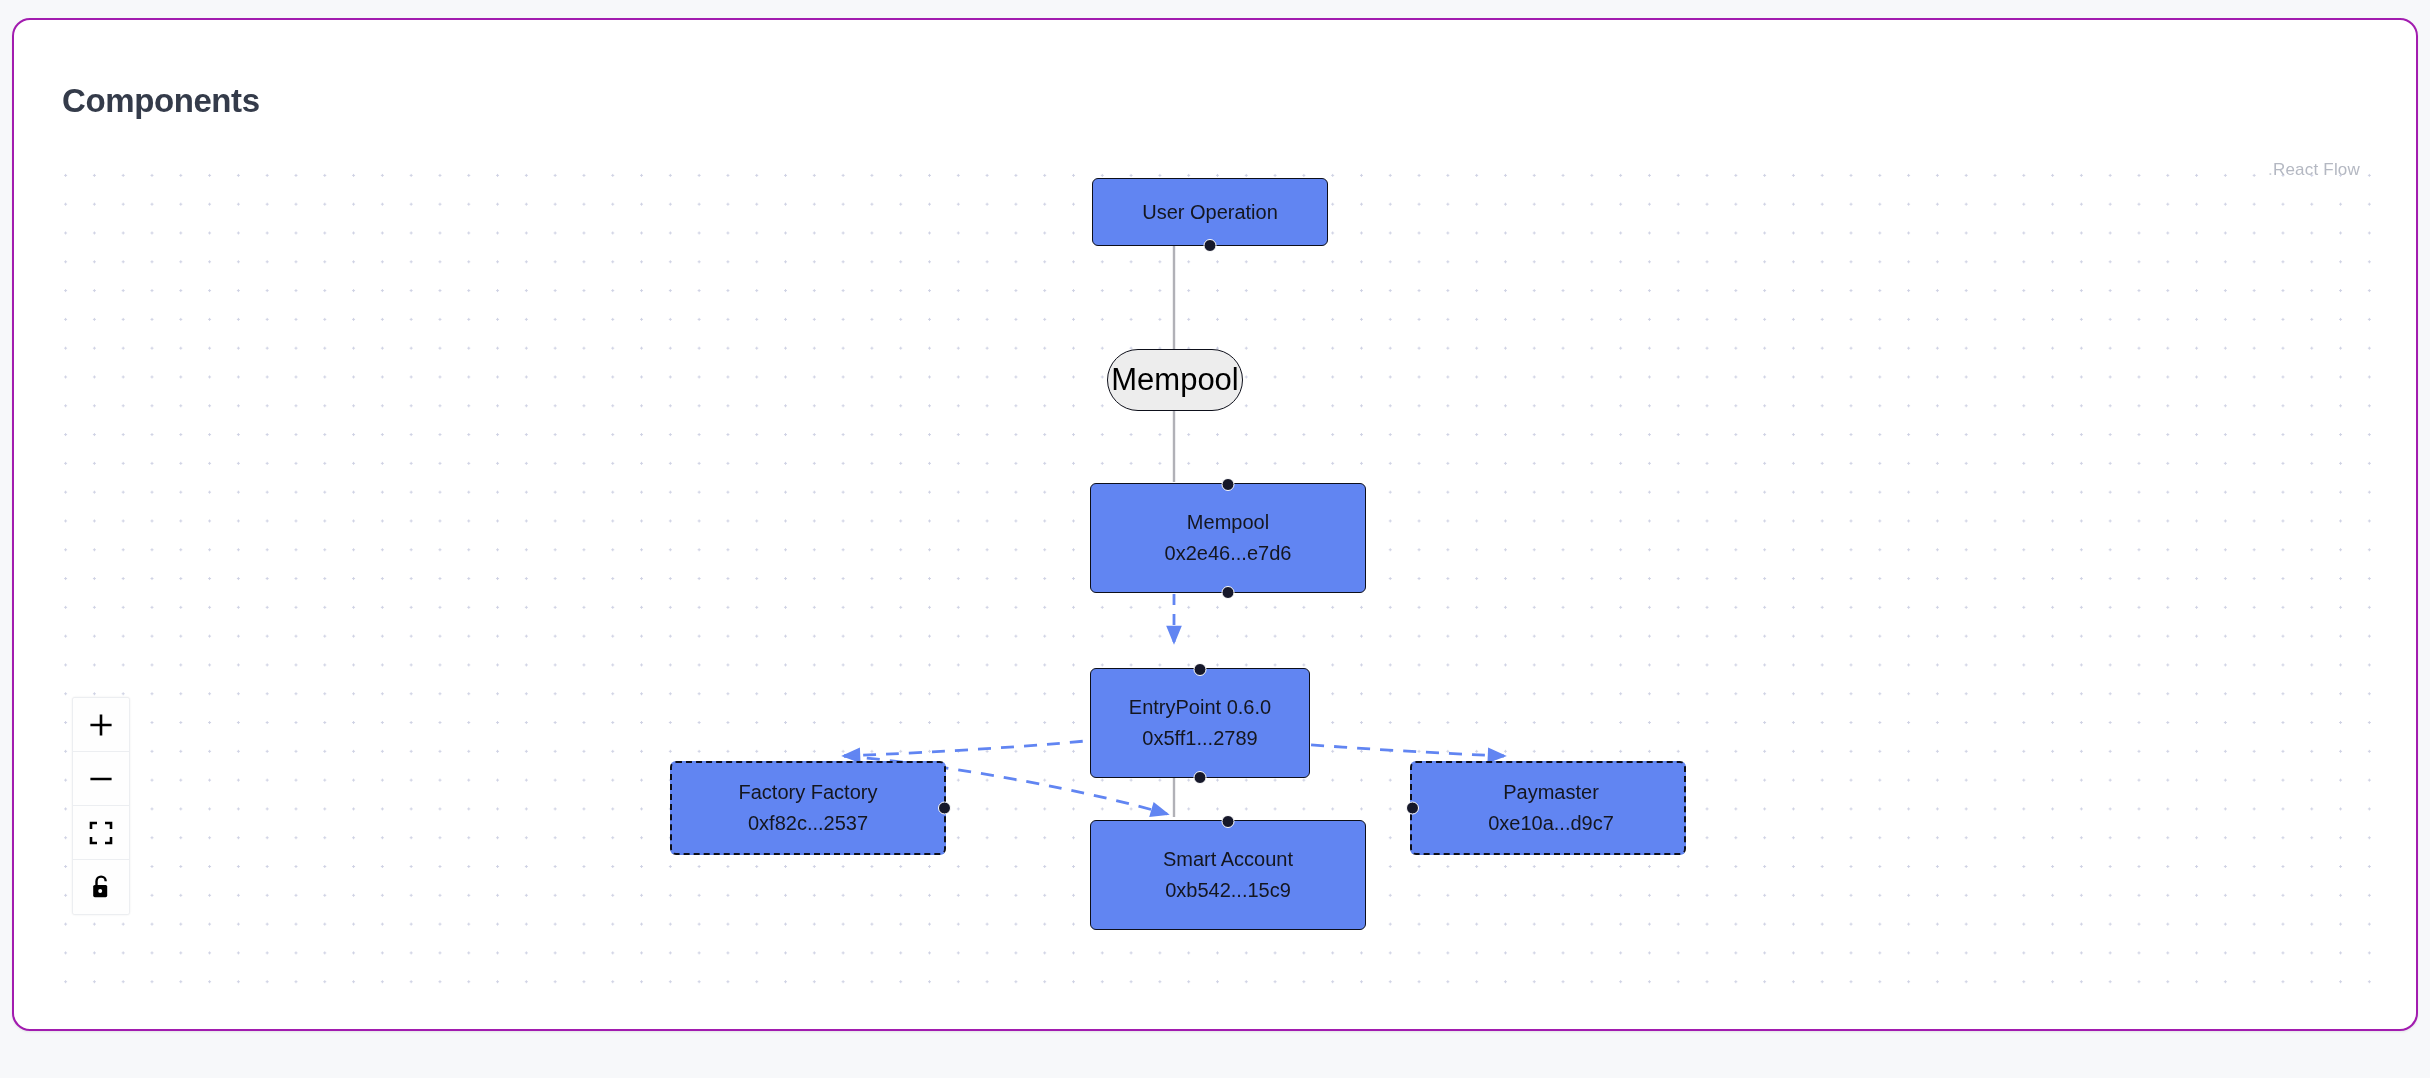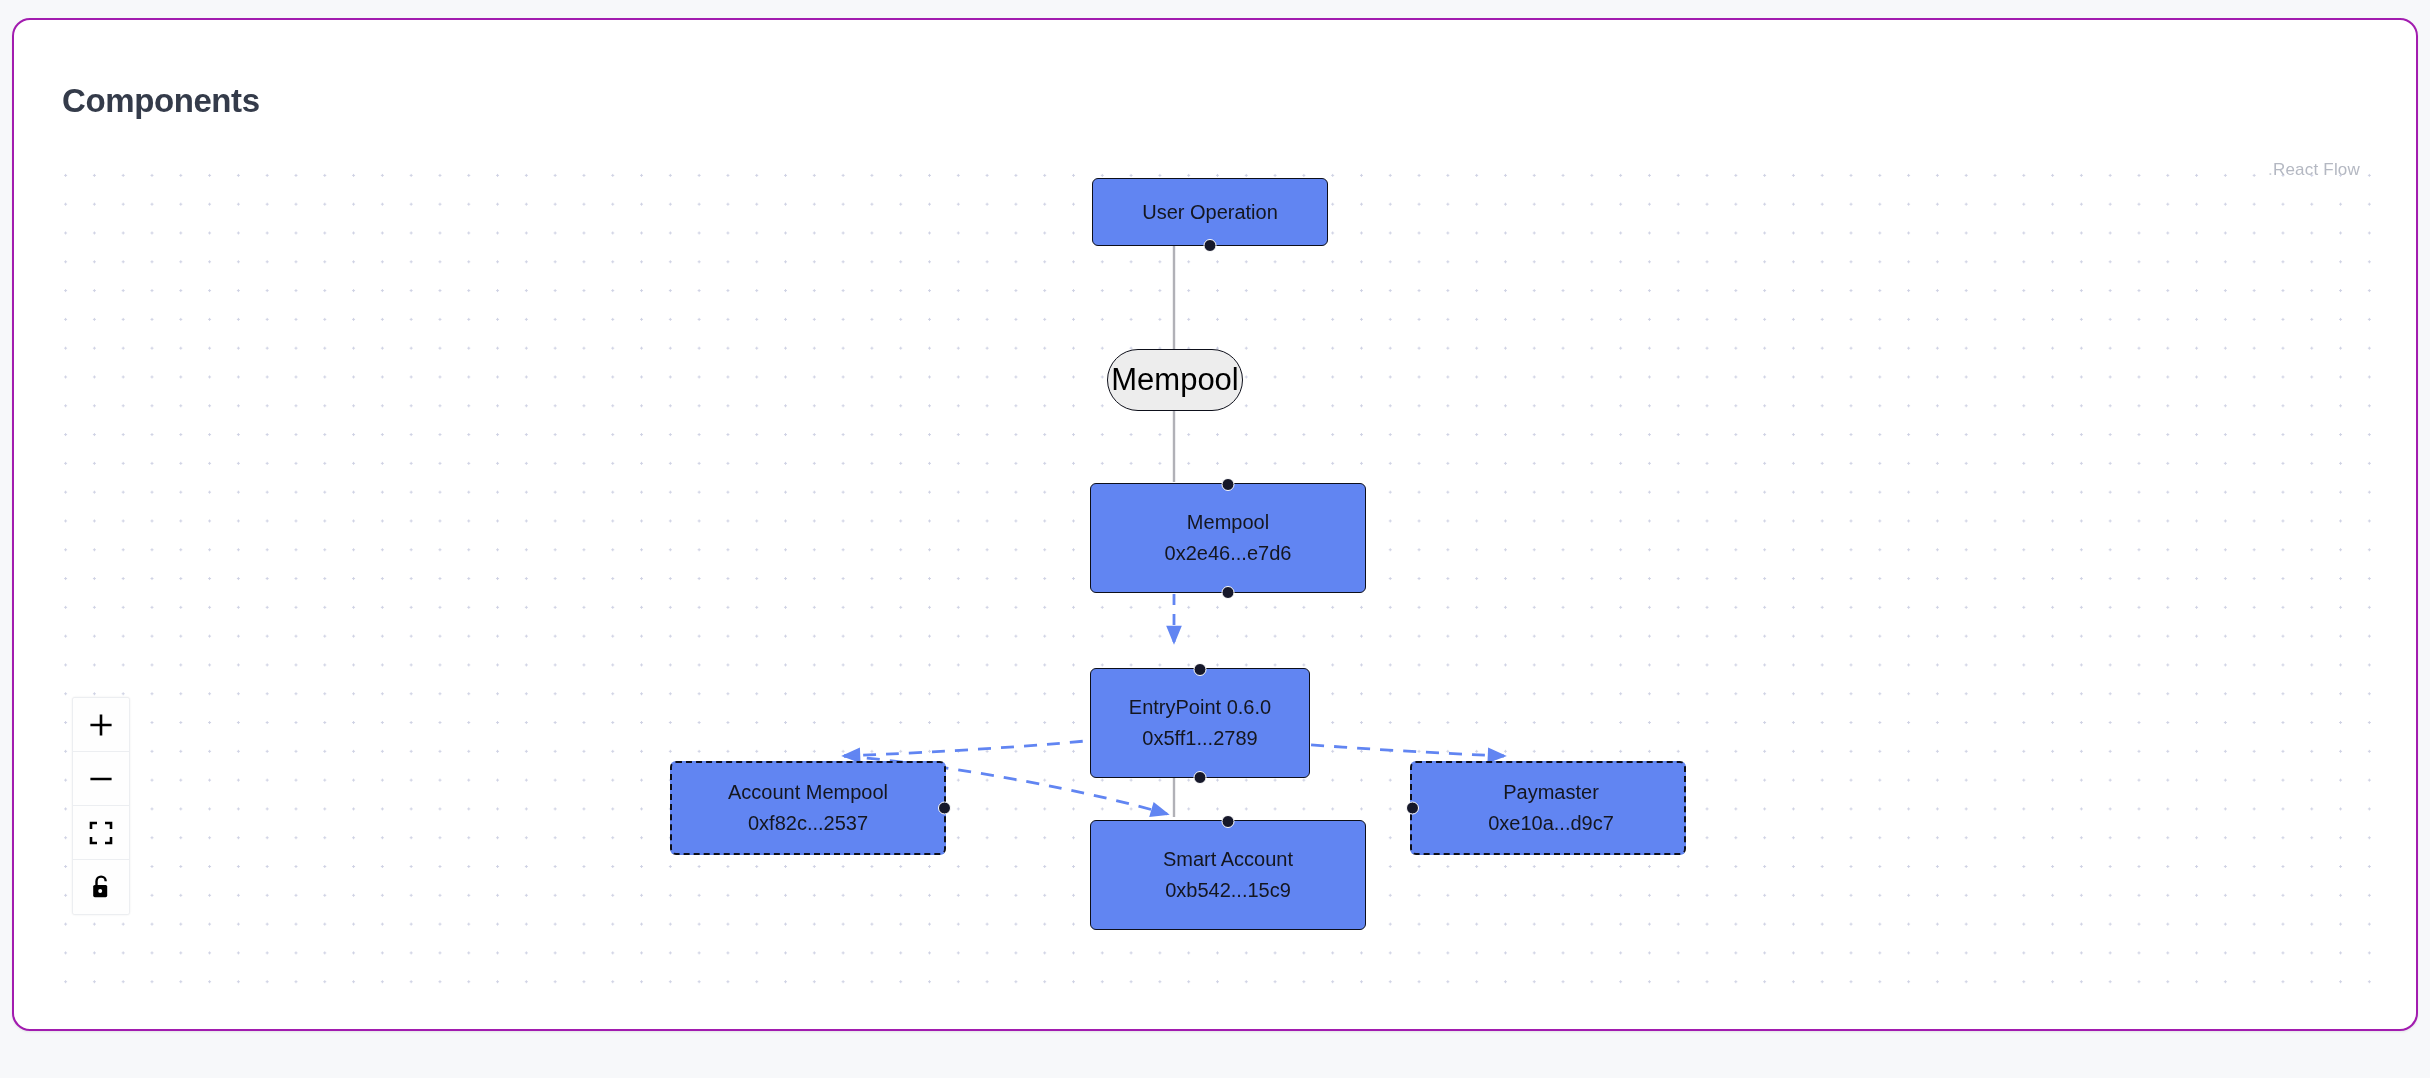--- a/index.html
+++ b/index.html
@@ -184,21 +184,21 @@
       </div>
 
       <div class="node node-box" style="left:1028px; top:516px; width:220px; height:110px;">
         <span class="ln">EntryPoint 0.6.0</span>
         <span class="ln">0x5ff1...2789</span>
         <span class="handle h-top"></span>
         <span class="handle h-bottom"></span>
       </div>
 
       <div class="node node-box dashed" style="left:608px; top:609px; width:276px; height:94px; top:609px;">
-        <span class="ln">Account Mempool</span>
+        <span class="ln">Factory Factory</span>
         <span class="ln">0xf82c...2537</span>
         <span class="handle h-right"></span>
       </div>
 
       <div class="node node-box dashed" style="left:1348px; top:609px; width:276px; height:94px;padding-left:6px;">
         <span class="ln">Paymaster</span>
         <span class="ln">0xe10a...d9c7</span>
         <span class="handle h-left"></span>
       </div>
 

